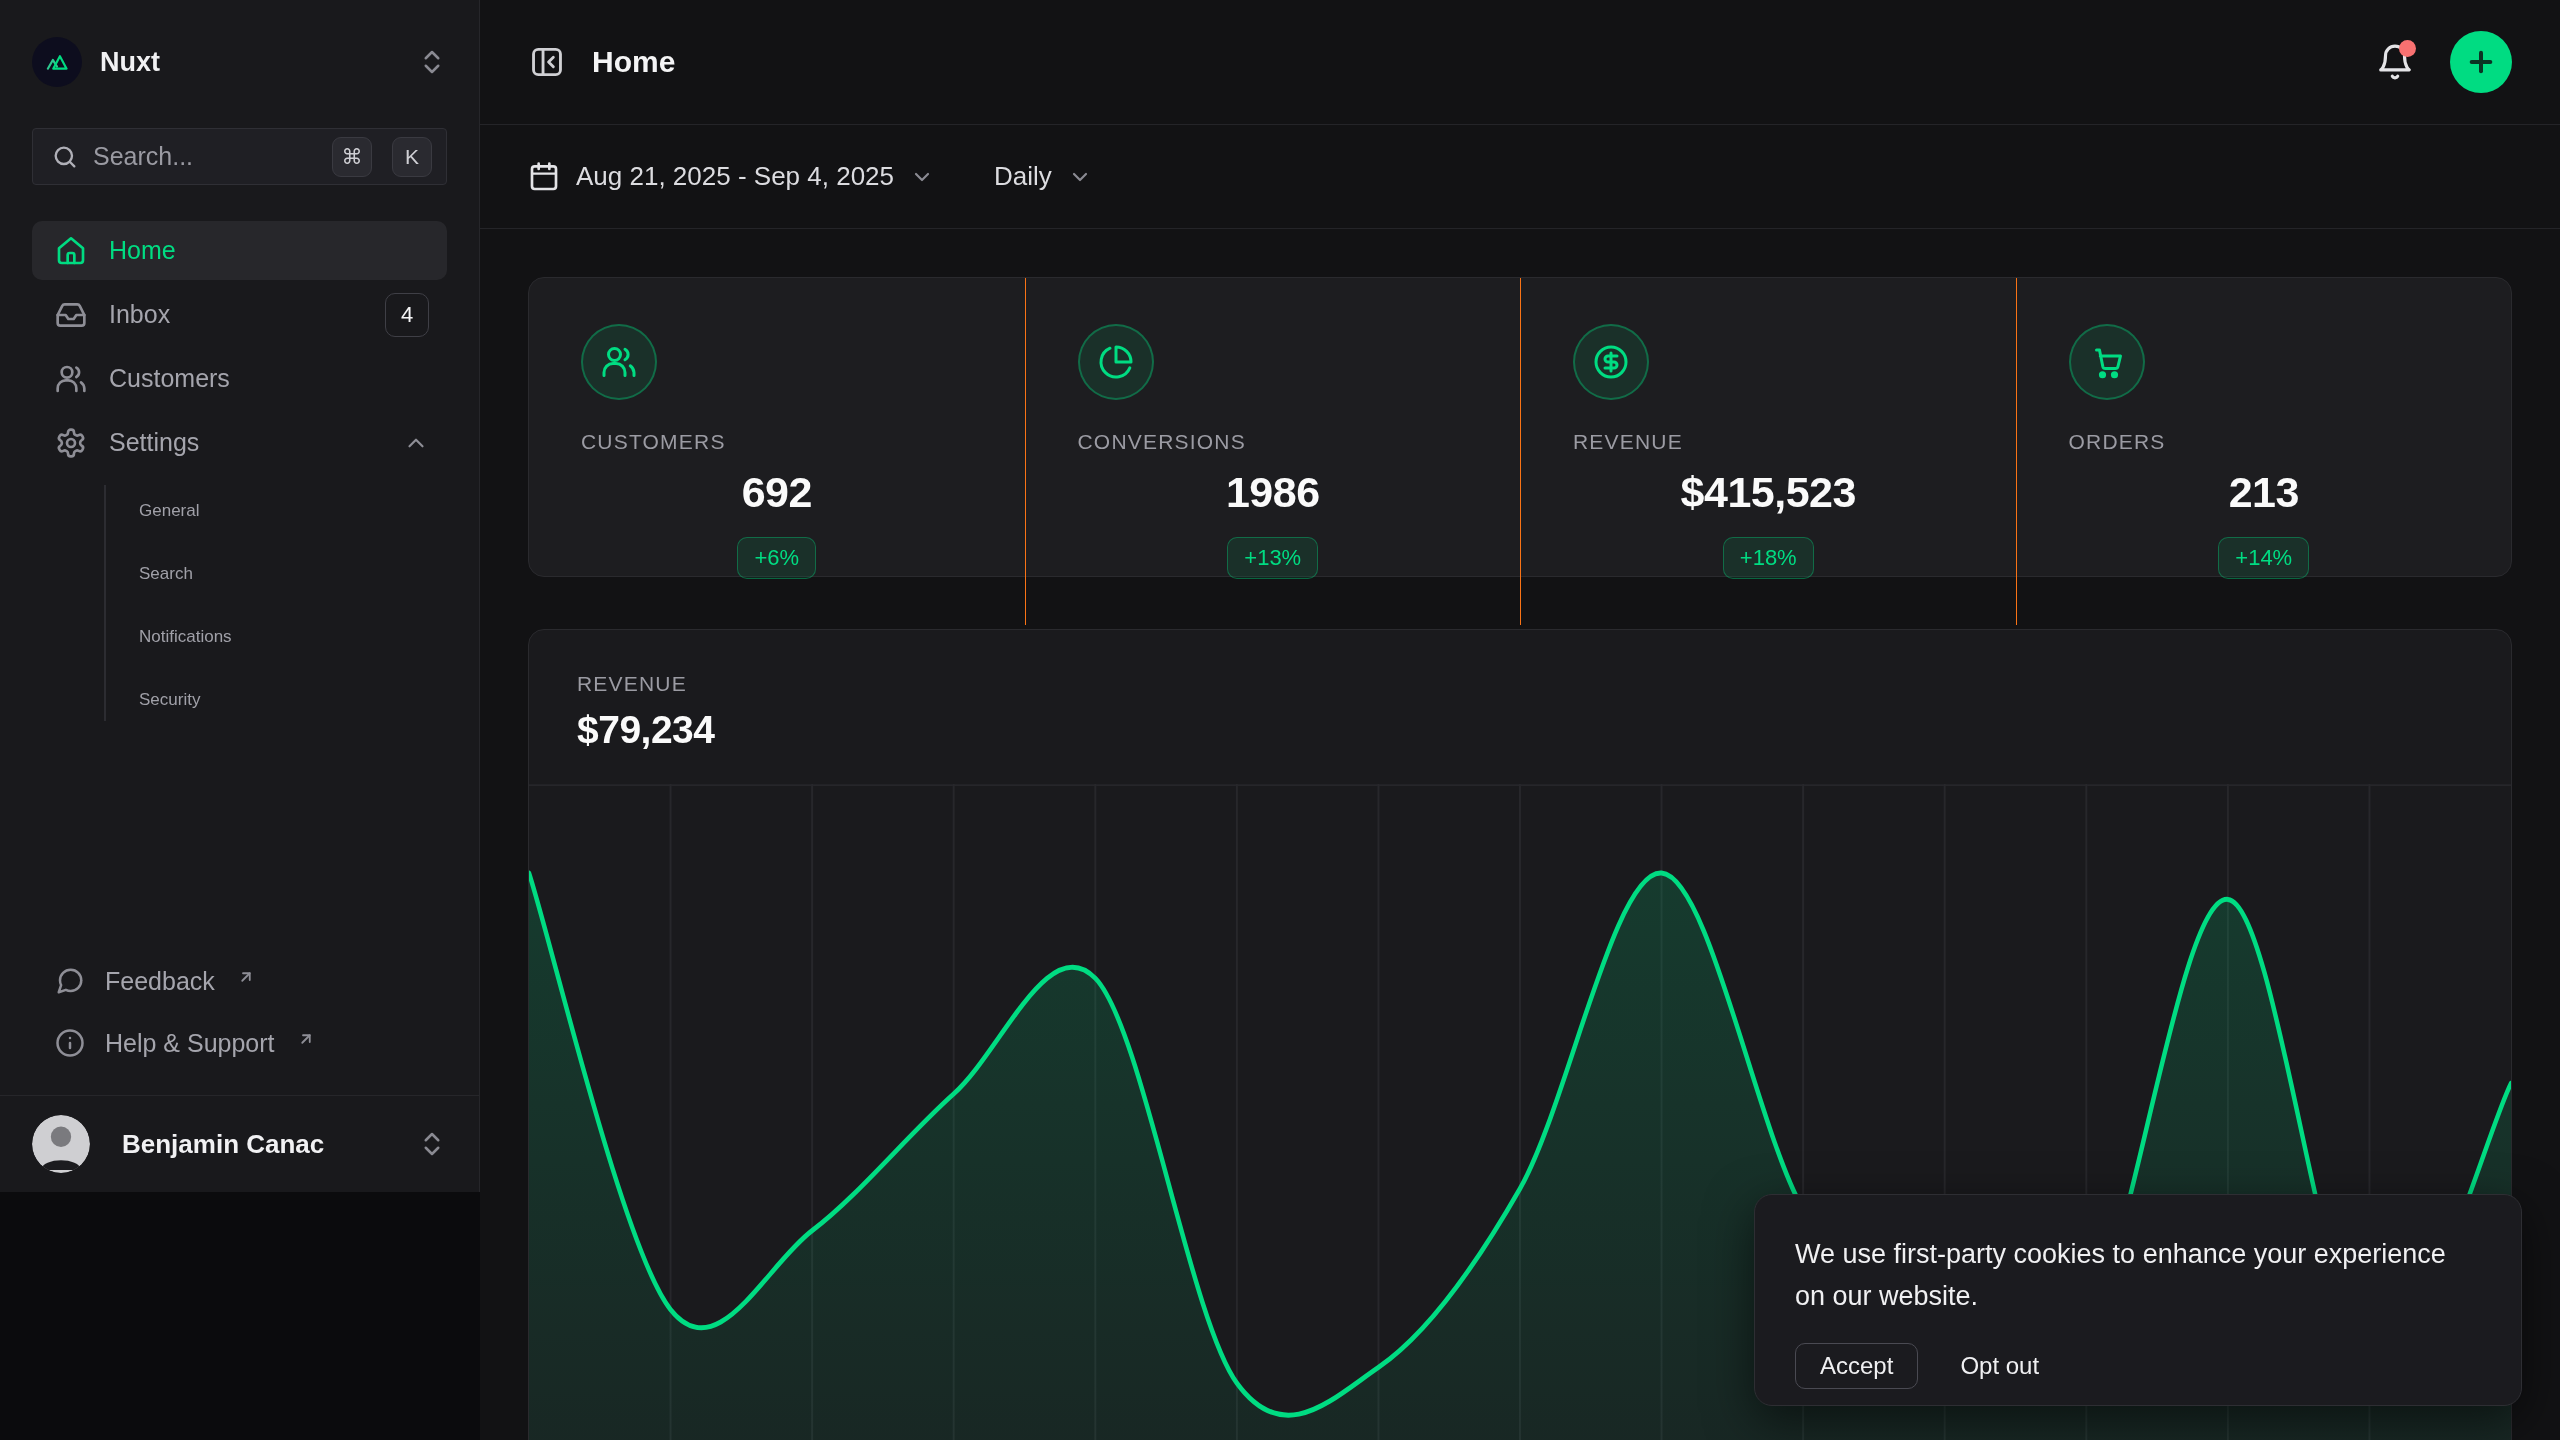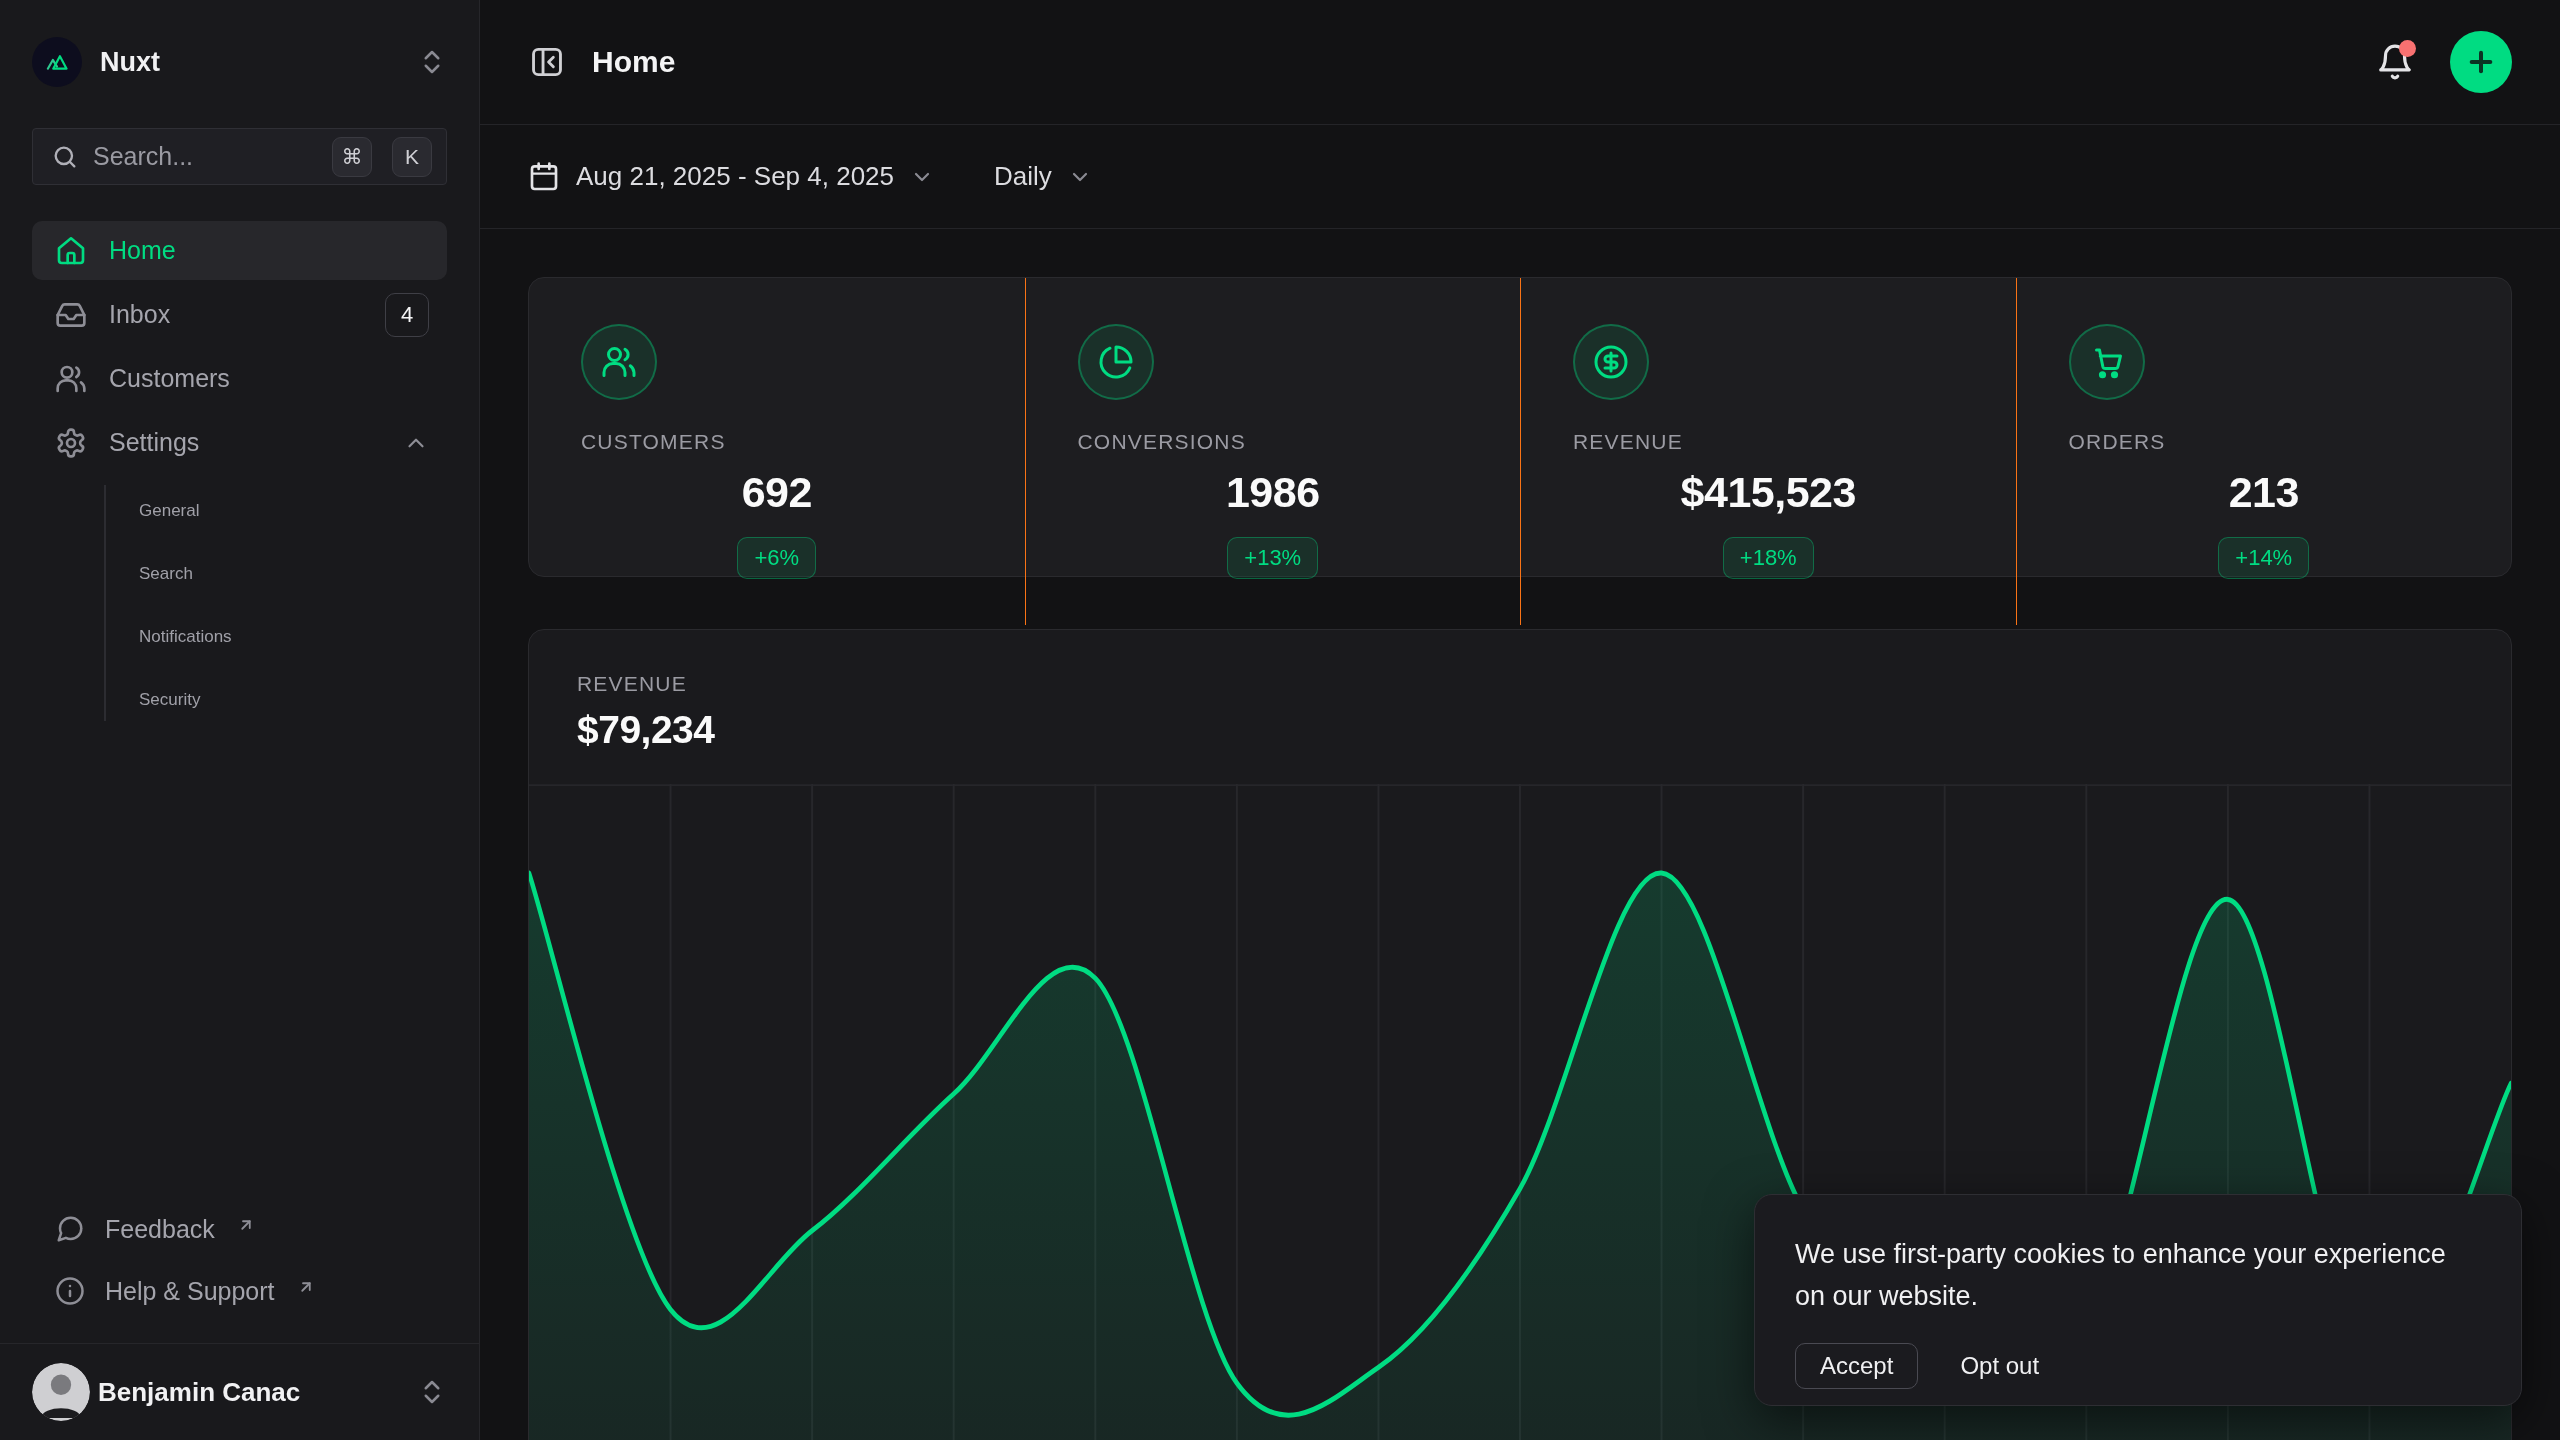--- a/index.html
+++ b/index.html
@@ -4,21 +4,21 @@
 <style>
   * { margin:0; padding:0; box-sizing:border-box; }
   html,body { width:2560px; height:1440px; overflow:hidden; background:#0b0b0d; }
   body {
     font-family:"Liberation Sans", sans-serif;
     color:#ededf0;
     display:flex;
   }
   
   .sidebar {
-    width:480px; height:1440px; flex:0 0 480px;
+    width:480px; height:1192px; flex:0 0 480px;
     background:#19191c;
     border-right:1px solid #26262a;
     display:flex; flex-direction:column;justify-content:space-between;
   }
   .workspace-row {
     margin:34px 32px 0; height:56px;
     display:flex; align-items:center; gap:18px;
     border-radius:10px; cursor:pointer;
   }
   .logo-circle {
@@ -77,21 +77,21 @@
   .sidebar-spacer { flex:1; }
   .footer-links { margin:0 32px 24px; display:flex; flex-direction:column; gap:6px; }
   .footer-item {
     height:56px; display:flex; align-items:center; gap:20px;
     padding:0 18px 0 23px; color:#a5a5ad; font-size:25px;
     border-radius:10px; cursor:pointer;
   }
   .ext-arrow { align-self:flex-start; margin:10px 0 0 2px; }
   .user-row {
     border-top:1px solid #26262a;
-    height:97px; display:flex; align-items:center; gap:8px;
+    height:97px; display:flex; align-items:center; gap:32px;
     padding:0 32px; cursor:pointer;
   }
   .avatar { width:58px; height:58px; border-radius:50%; overflow:hidden; flex:0 0 58px; }
   .user-name { font-size:26px; font-weight:600; color:#f1f1f3; }
   
   .main { flex:1; display:flex; flex-direction:column; background:#121214; position:relative; }
   .topbar {
     height:125px; flex:0 0 125px; border-bottom:1px solid #242428;
     display:flex; align-items:center; padding:0 48px;
   }

